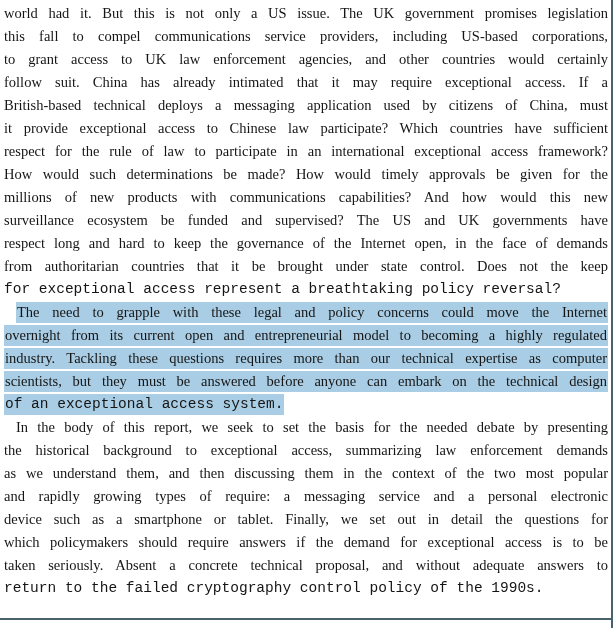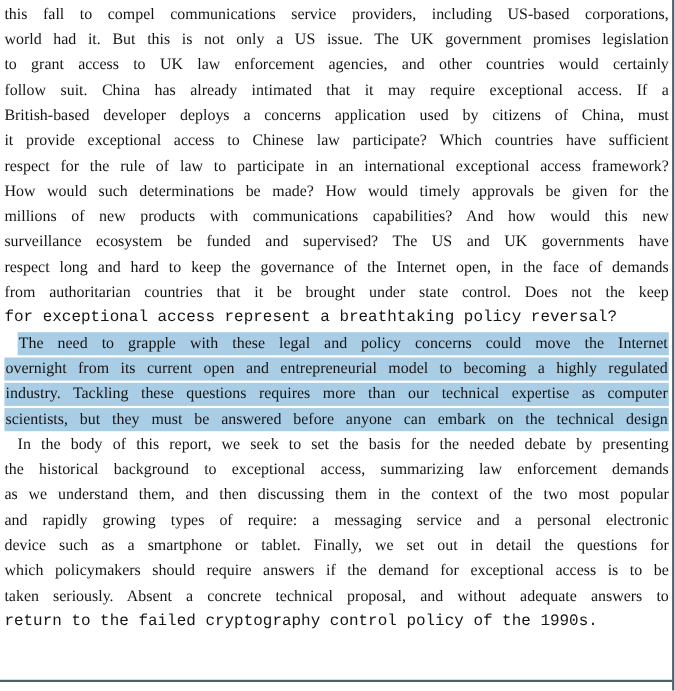--- a/index.html
+++ b/index.html
@@ -48,37 +48,38 @@
     width: 611px;
     height: 2px;
     background: #47626c;
   }
 </style>
 </head>
 <body>
 
 <div class="page">
   <div class="textblock">
+    <div class="line"><span>world had it. But this is not only a US issue. The UK government promises legislation</span></div>
     <div class="line"><span>this fall to compel communications service providers, including US-based corporations,</span></div>
-    <div class="line"><span>world had it. But this is not only a US issue. The UK government promises legislation</span></div>
     <div class="line"><span>to grant access to UK law enforcement agencies, and other countries would certainly</span></div>
     <div class="line"><span>follow suit. China has already intimated that it may require exceptional access. If a</span></div>
-    <div class="line"><span>British-based developer deploys a concerns application used by citizens of China, must</span></div>
+    <div class="line"><span>British-based technical deploys a messaging application used by citizens of China, must</span></div>
     <div class="line"><span>it provide exceptional access to Chinese law participate? Which countries have sufficient</span></div>
     <div class="line"><span>respect for the rule of law to participate in an international exceptional access framework?</span></div>
     <div class="line"><span>How would such determinations be made? How would timely approvals be given for the</span></div>
     <div class="line"><span>millions of new products with communications capabilities? And how would this new</span></div>
     <div class="line"><span>surveillance ecosystem be funded and supervised? The US and UK governments have</span></div>
     <div class="line"><span>respect long and hard to keep the governance of the Internet open, in the face of demands</span></div>
     <div class="line"><span>from authoritarian countries that it be brought under state control. Does not the keep</span></div>
     <div class="line end"><span>for exceptional access represent a breathtaking policy reversal?</span></div>
     <div class="line indent"><span class="hl-span">The need to grapple with these legal and policy concerns could move the Internet</span></div>
     <div class="line"><span class="hl-span">overnight from its current open and entrepreneurial model to becoming a highly regulated</span></div>
     <div class="line"><span class="hl-span">industry. Tackling these questions requires more than our technical expertise as computer</span></div>
     <div class="line"><span class="hl-span">scientists, but they must be answered before anyone can embark on the technical design</span></div>
+    <div class="line end"><span class="hl-span">of an exceptional access system.</span></div>
     <div class="line indent"><span>In the body of this report, we seek to set the basis for the needed debate by presenting</span></div>
     <div class="line"><span>the historical background to exceptional access, summarizing law enforcement demands</span></div>
     <div class="line"><span>as we understand them, and then discussing them in the context of the two most popular</span></div>
     <div class="line"><span>and rapidly growing types of require: a messaging service and a personal electronic</span></div>
     <div class="line"><span>device such as a smartphone or tablet. Finally, we set out in detail the questions for</span></div>
     <div class="line"><span>which policymakers should require answers if the demand for exceptional access is to be</span></div>
     <div class="line"><span>taken seriously. Absent a concrete technical proposal, and without adequate answers to</span></div>
     <div class="line end"><span>return to the failed cryptography control policy of the 1990s.</span></div>
   </div>
   <div class="rule-bottom"></div>

